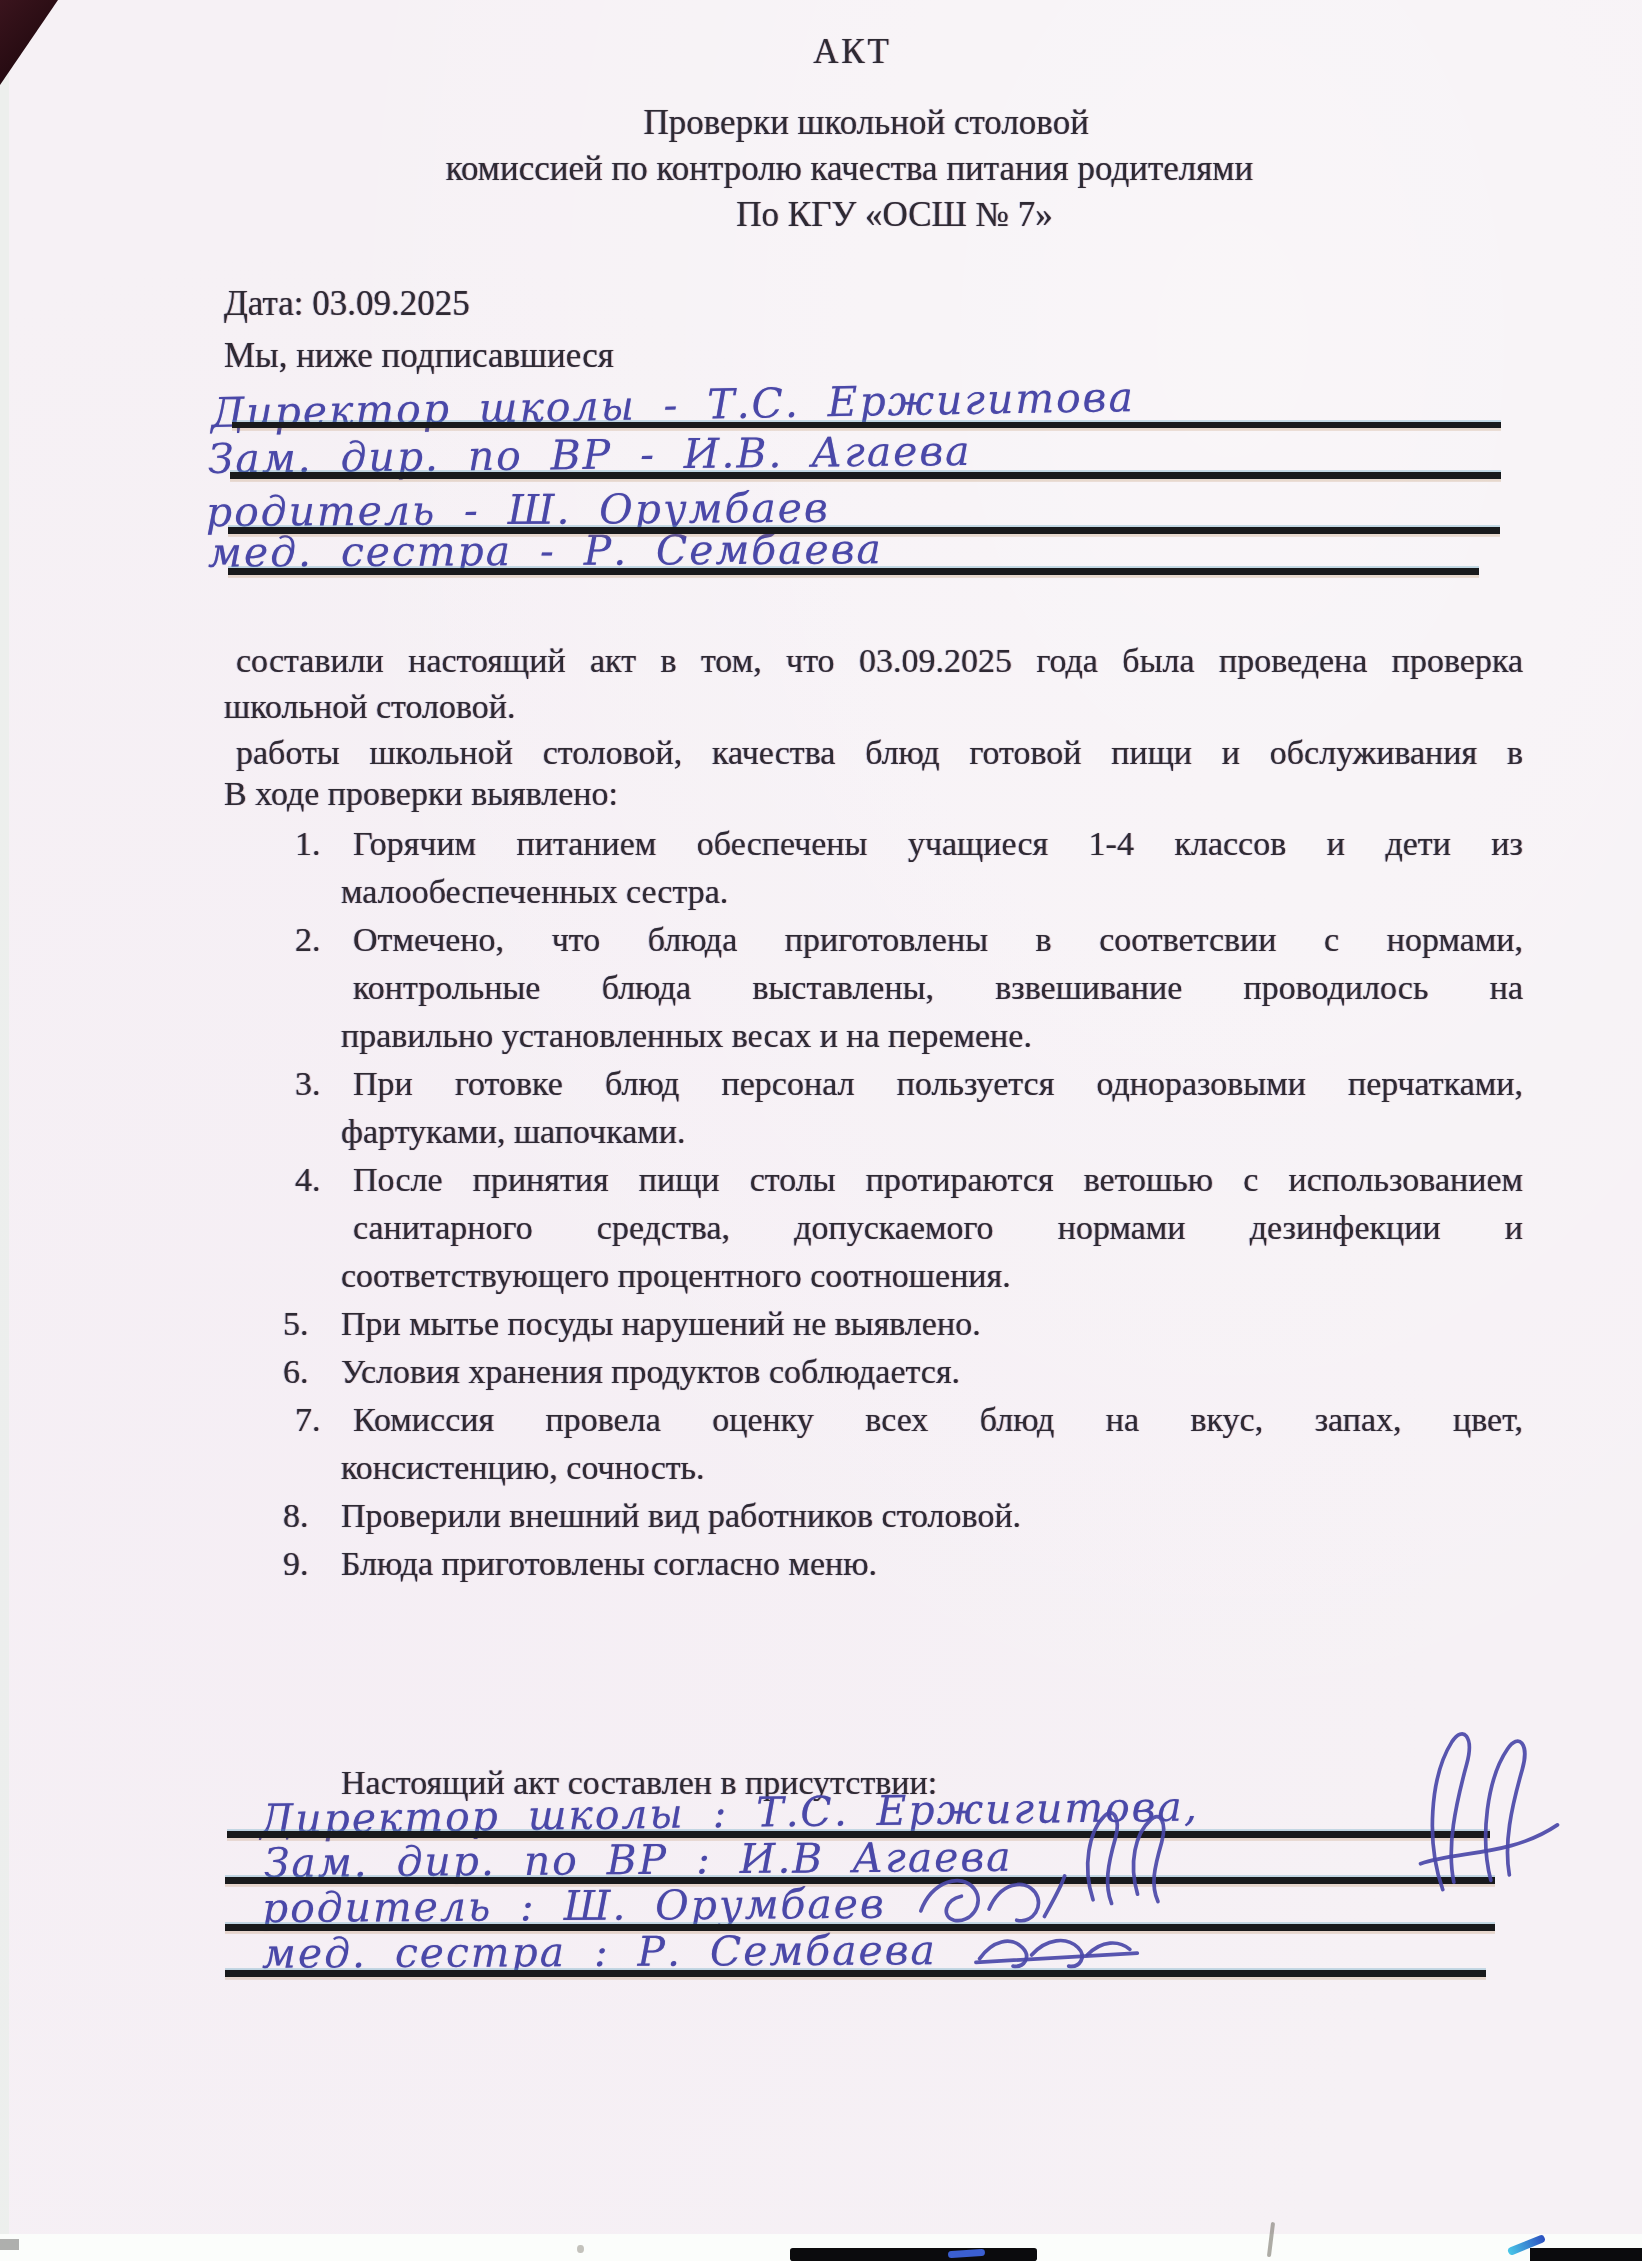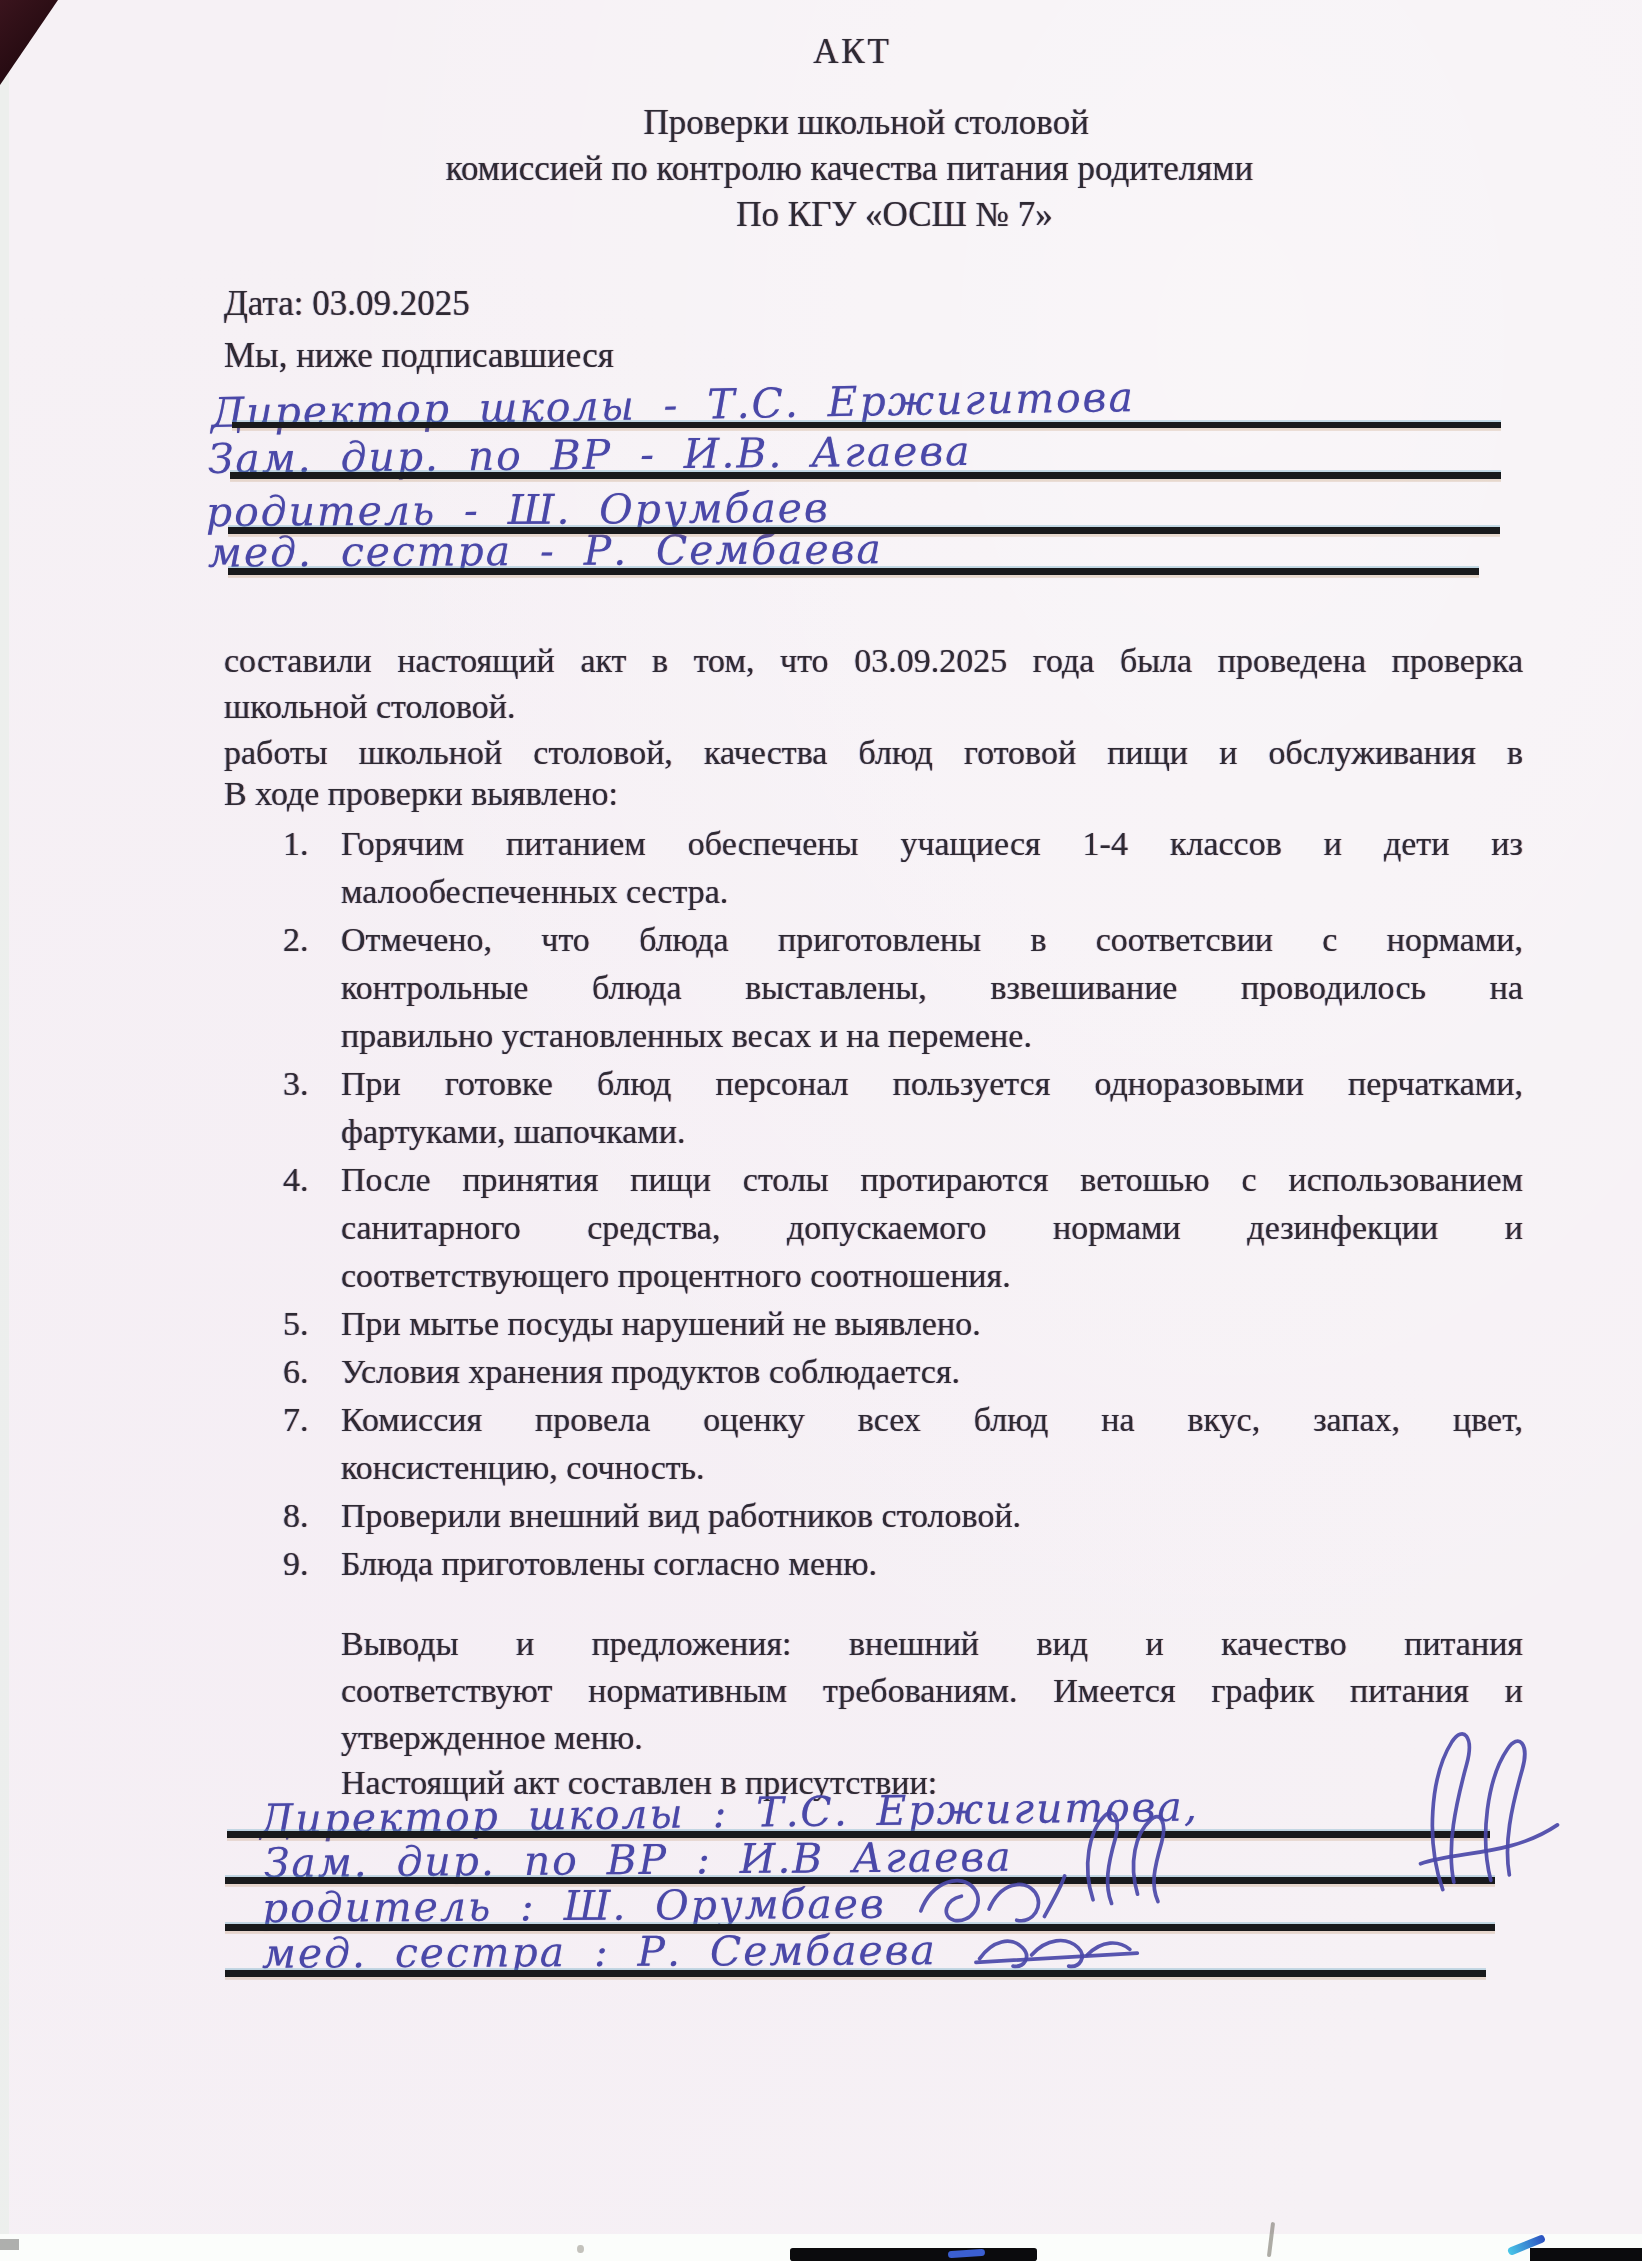--- a/index.html
+++ b/index.html
@@ -72,21 +72,21 @@
   .findings-heading{ position:absolute; top:775px; left:224px; font-size:34px; }
   .findings{ position:absolute; top:820px; left:341px; width:1182px;
     font-size:34px; }
   .findings .fl{ line-height:48px; }
   .concl{ position:absolute; top:1620px; left:341px; width:1182px;
     font-size:34px; }
   .concl .fl{ line-height:47px; }
   .presence{ position:absolute; top:1764px; left:341px; font-size:34px; }
   .fl{ position:relative; line-height:46px;
     text-shadow:0.9px 0 0 rgba(170,60,70,.20), -0.9px 0 0 rgba(60,80,180,.20), 0 0 0.9px rgba(50,45,60,.55); }
-  .fl.just{ text-align:justify; text-align-last:justify; }
+  .fl.just{ text-align:justify; text-align-last:justify;margin-left:12px; }
   .fnum{ position:absolute; left:-58px; }
 
   
   .sig{ position:absolute; }
   .sig path{ fill:none; stroke:#4a48a8; stroke-width:4; stroke-linecap:round; opacity:.92; }
   .sig-big{ left:1415px; top:1723px; }
   .sig-2{ left:1067px; top:1807px; }
   .sig-3{ left:911px; top:1863px; }
   .sig-4{ left:972px; top:1929px; }
 
@@ -159,25 +159,20 @@
       <div class="fl just">санитарного средства, допускаемого нормами дезинфекции и</div>
       <div class="fl">соответствующего процентного соотношения.</div>
       <div class="fl"><span class="fnum">5.</span>При мытье посуды нарушений не выявлено.</div>
       <div class="fl"><span class="fnum">6.</span>Условия хранения продуктов соблюдается.</div>
       <div class="fl just"><span class="fnum">7.</span>Комиссия провела оценку всех блюд на вкус, запах, цвет,</div>
       <div class="fl">консистенцию, сочность.</div>
       <div class="fl"><span class="fnum">8.</span>Проверили внешний вид работников столовой.</div>
       <div class="fl"><span class="fnum">9.</span>Блюда приготовлены согласно меню.</div>
     </div>
 
-  <div class="concl print" id="concl">
-      <div class="fl just">Выводы и предложения: внешний вид и качество питания</div>
-      <div class="fl just">соответствуют нормативным требованиям. Имеется график питания и</div>
-      <div class="fl">утвержденное меню.</div>
-    </div>
   <div class="presence print">Настоящий акт составлен в присутствии:</div>
 
   <div class="hw hw-b1">Директор школы : Т.С. Ержигитова,</div>
   <div class="hw hw-b2">Зам. дир. по ВР : И.В Агаева</div>
   <div class="hw hw-b3">родитель : Ш. Орумбаев</div>
   <div class="hw hw-b4">мед. сестра : Р. Сембаева</div>
   <div class="rule rb1"></div>
   <div class="rule rb2"></div>
   <div class="rule rb3"></div>
   <div class="rule rb4"></div>

